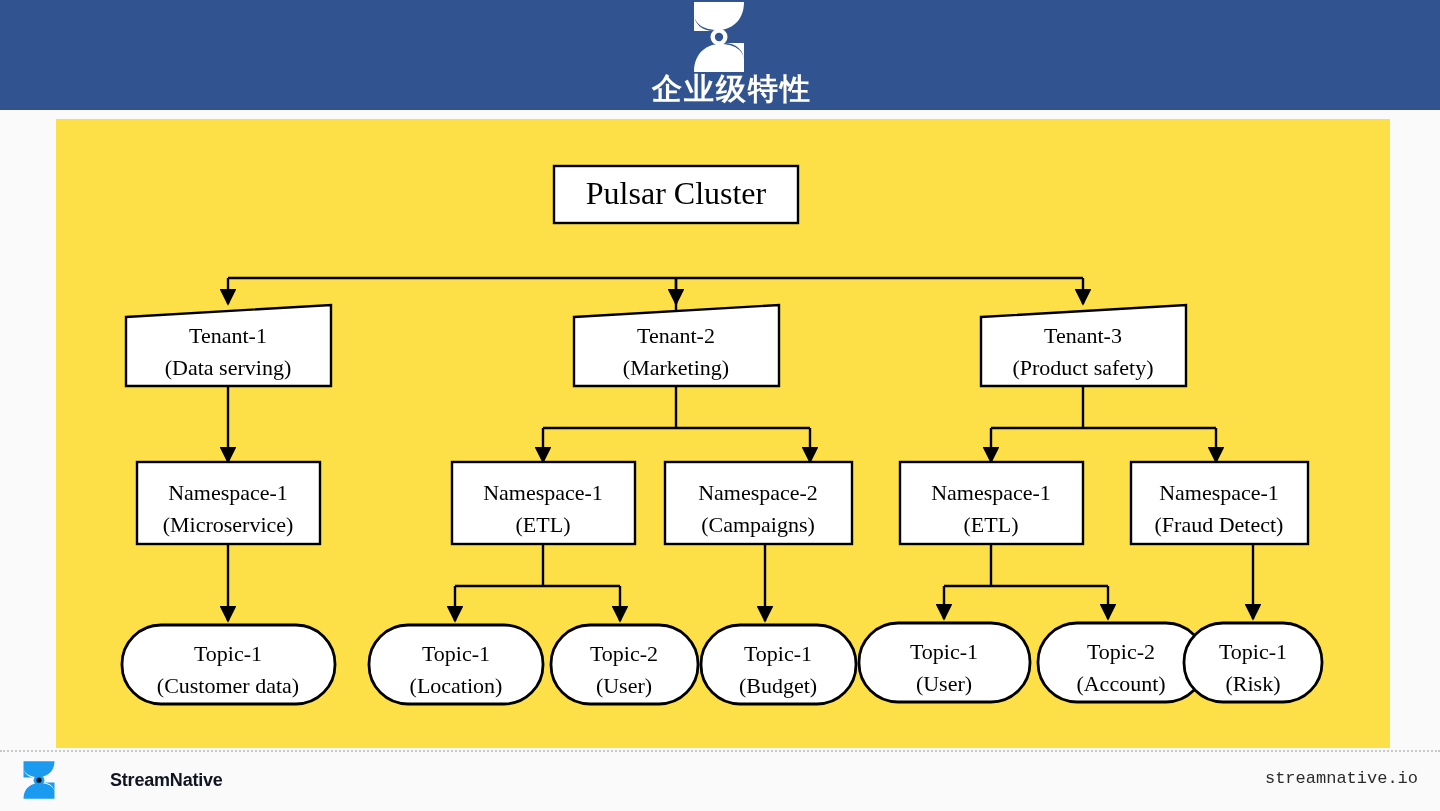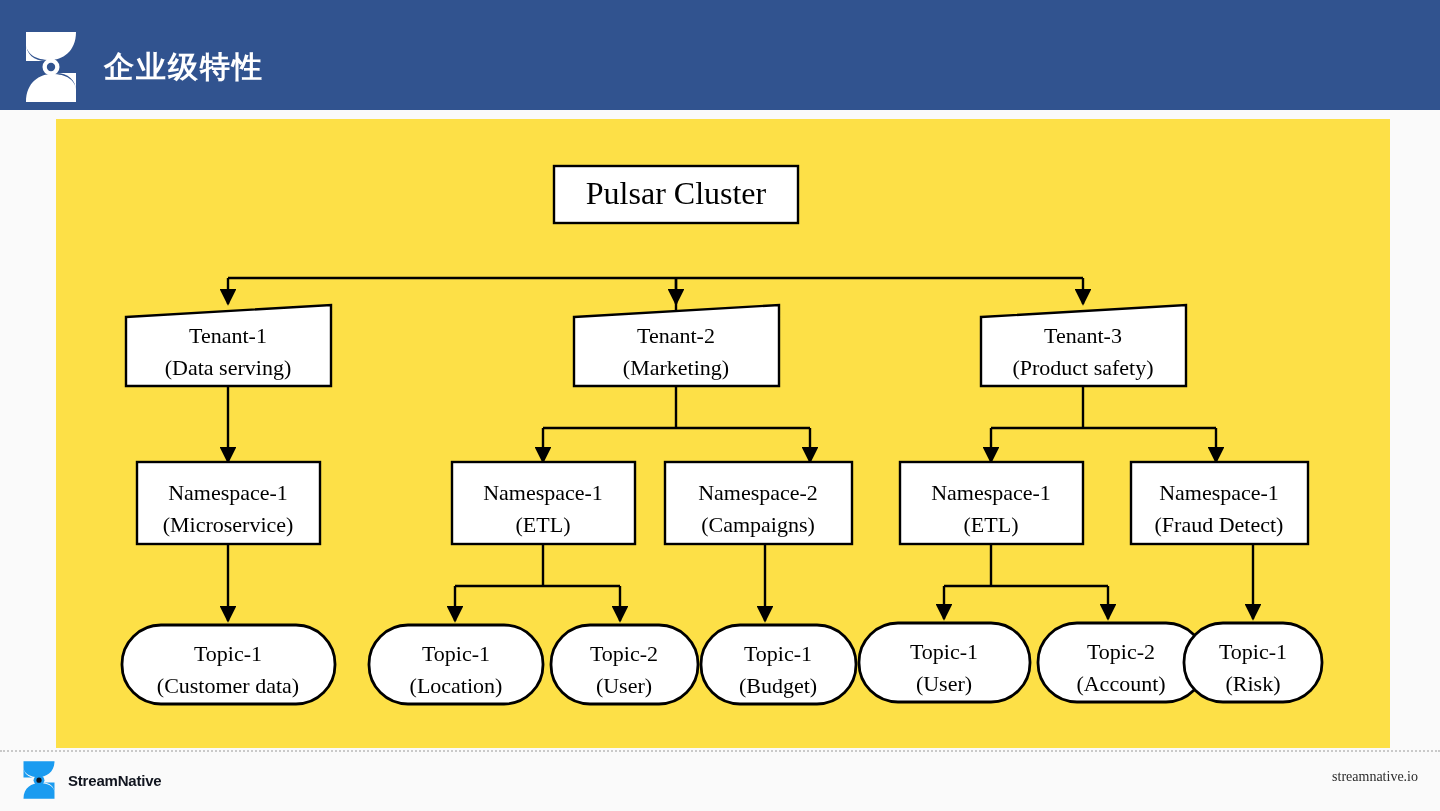--- a/index.html
+++ b/index.html
@@ -20,20 +20,21 @@
   .header {
     position: absolute;
     left: 0; top: 0;
     width: 1440px;
     height: 134px;
     background: #31538f;
     display: flex;
     align-items: center;
     box-sizing: border-box;
     padding-left: 24px;
+    flex-direction: column;
   }
   .header-logo {
     width: 54px;
     height: 74px;
     flex: 0 0 auto;
     margin-right: 26px;
   }
   .header-title {
     color: #ffffff;
     font-size: 30px;
@@ -96,33 +97,34 @@
     display: flex;
     align-items: center;
   }
   .footer-logo {
     width: 34px;
     height: 40px;
     flex: 0 0 auto;
     margin-right: 12px;
   }
   .footer-name {
-    font-size: 15px;
+    font-size: 18px;
     font-weight: bold;
     color: #11151f;
     letter-spacing: -0.2px;
     font-family: "Liberation Sans", sans-serif;
+    margin-left: 42px;
   }
   .footer-url {
     position: absolute;
     right: 22px;
     top: 21px;
-    font-size: 14px;
+    font-size: 17px;
     color: #2b2b2b;
-    font-family: Liberation Serif, serif;
+    font-family: Liberation Mono, monospace;
   }
 </style>
 </head>
 <body>
 
 <div class="header">
   <svg class="header-logo" viewBox="0 0 54 74" aria-hidden="true">
     <path d="M52 2 C52 22, 38 30, 26 30 C12 30, 2 24, 2 13 C2 24, 10 31, 22 31 L2 31 L2 2 Z" fill="#ffffff"></path>
     <path d="M2 72 C2 52, 16 44, 28 44 C42 44, 52 50, 52 61 C52 50, 44 43, 32 43 L52 43 L52 72 Z" fill="#ffffff"></path>
     <circle cx="27" cy="37" r="8.5" fill="#ffffff"></circle>

